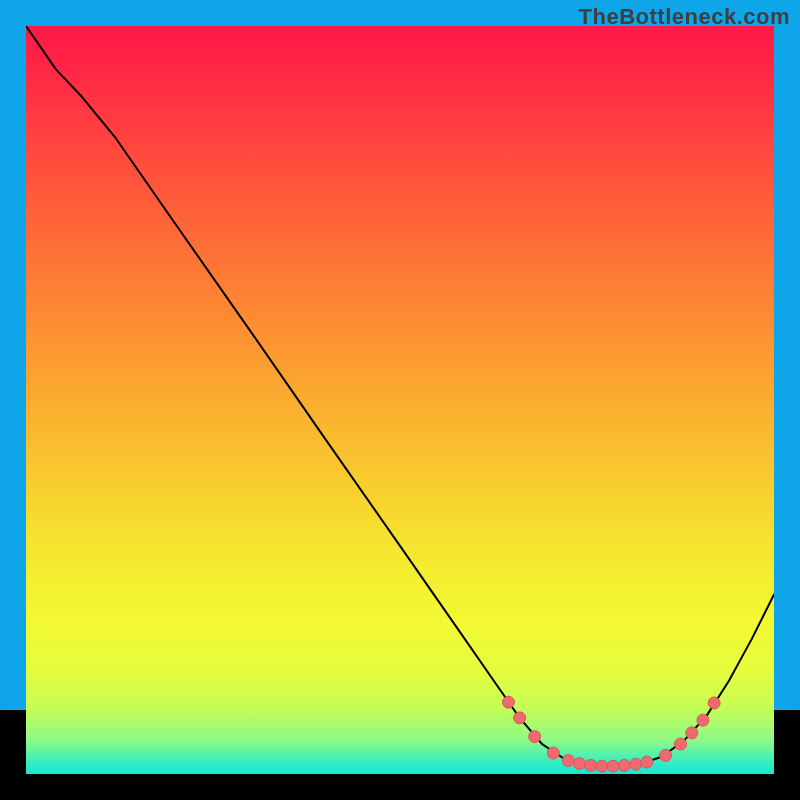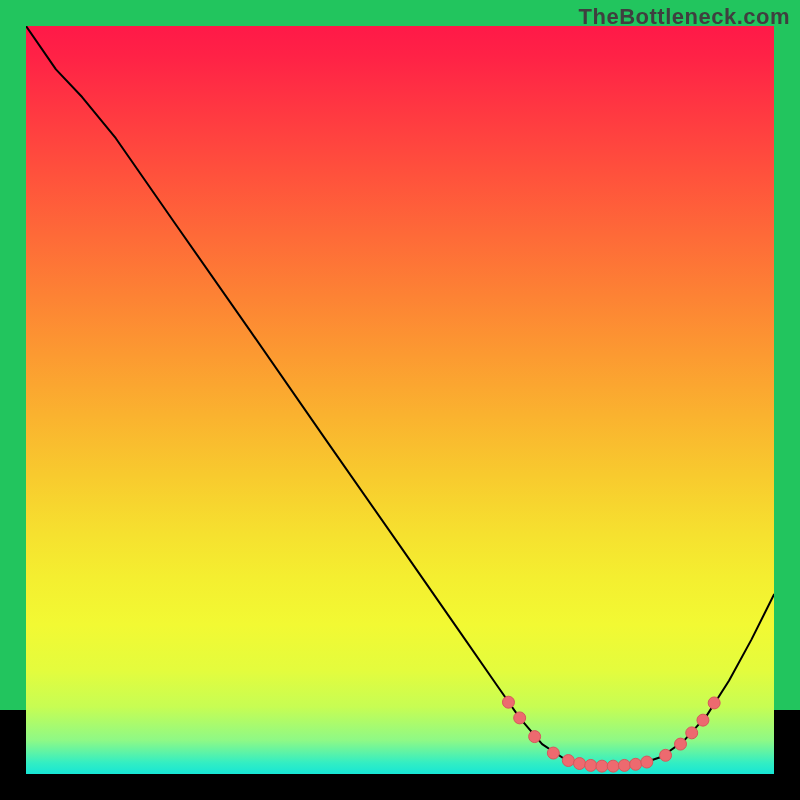--- a/index.html
+++ b/index.html
@@ -8,21 +8,21 @@
     width: 800px;
     height: 800px;
     background: #000;
     overflow: hidden;
     font-family: Arial, Helvetica, sans-serif;
   }
   .frame {
     position: relative;
     width: 800px;
     height: 710px;
-    background: #22c55e;
+    background: #0ea5e9;
   }
   .watermark {
     position: absolute;
     top: 4px;
     right: 10px;
     color: #3f3f3f;
     font-size: 22px;
     font-weight: 600;
     letter-spacing: 0.5px;
     z-index: 30;

